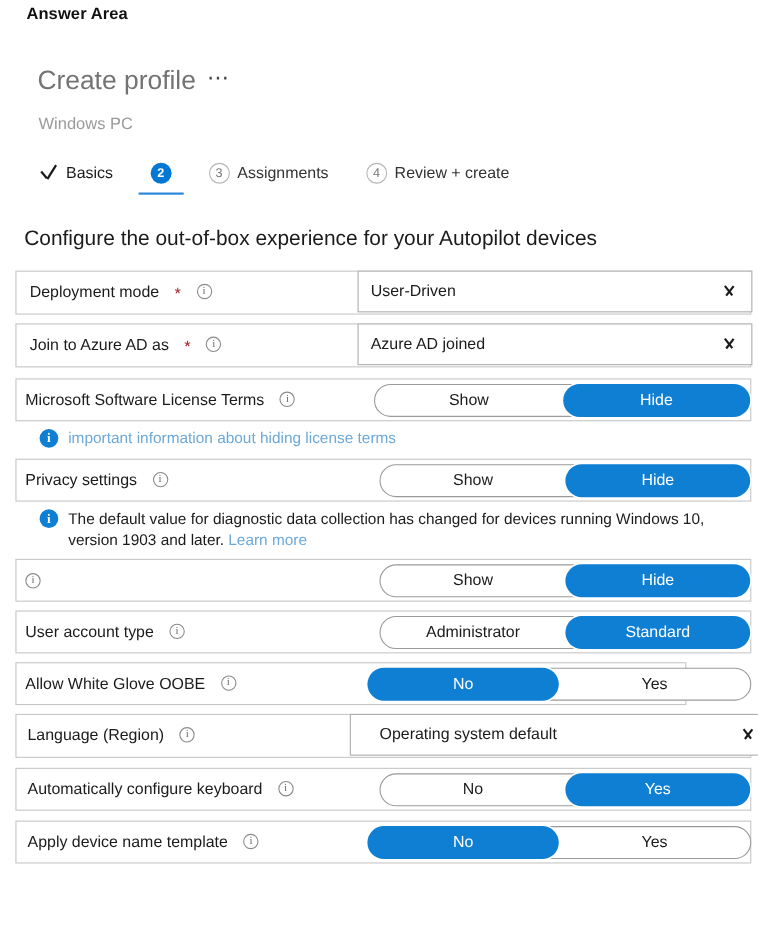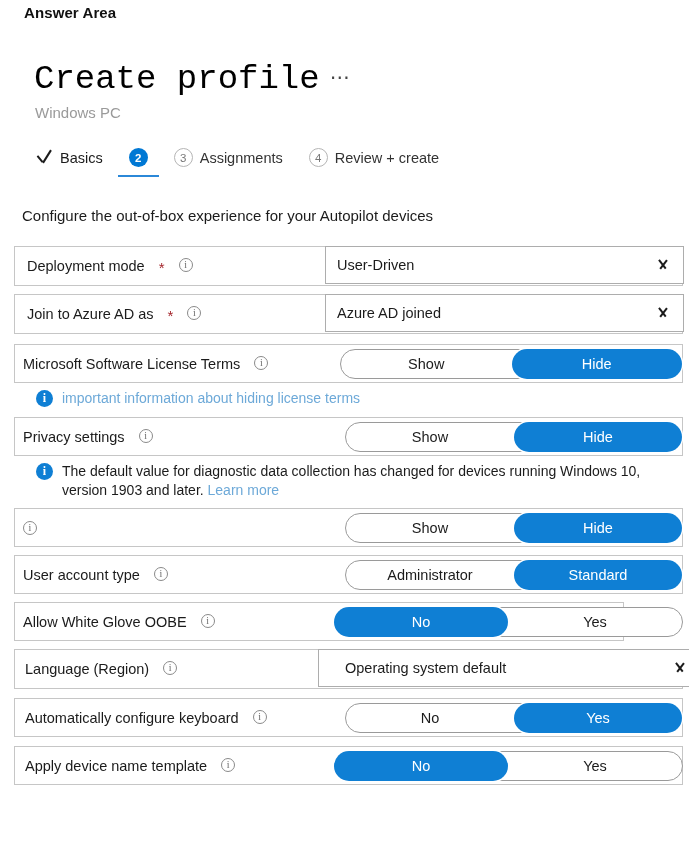--- a/index.html
+++ b/index.html
@@ -30,25 +30,24 @@
   
   .blade-title-row {
     position: absolute;
     left: 34px;
     top: 62px;
     display: flex;
     align-items: baseline;
     gap: 10px;
   }
   .blade-title {
-    font-size: 34px;
+    font-size: 24px;
     font-weight: 400;
-    color: #000000;
+    color: #737373;
     line-height: 1;
-    font-family: Liberation Mono, monospace;
   }
   .ellipsis-btn {
     font-size: 20px;
     color: #444;
     line-height: 1;
     letter-spacing: 1px;
     cursor: pointer;
     position: relative;
     top: -4px;
   }
@@ -60,21 +59,21 @@
     color: #9a9a9a;
   }
 
   
   .tabs {
     position: absolute;
     left: 36px;
     top: 148px;
     display: flex;
     align-items: center;
-    gap: 4px;
+    gap: 12px;
     white-space: nowrap;
     justify-content: flex-end;
   }
   .tab {
     display: flex;
     align-items: center;
     gap: 7px;
     padding: 0 11px 10px 0;
     cursor: pointer;
     position: relative;
@@ -135,21 +134,21 @@
     bottom: 0;
     height: 2.5px;
     background: #2b88d8;
   }
 
   
   .section-heading {
     position: absolute;
     left: 22px;
     top: 207px;
-    font-size: 15px;
+    font-size: 19px;
     color: #1b1b1b;
   }
 
   
   .form {
     position: absolute;
     left: 14px;
     top: 246px;
     width: 670px;
   }

